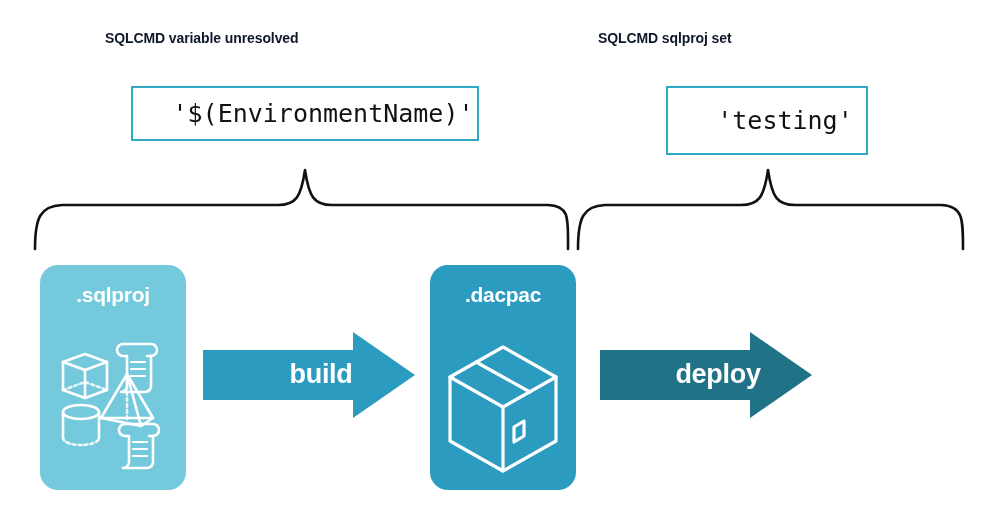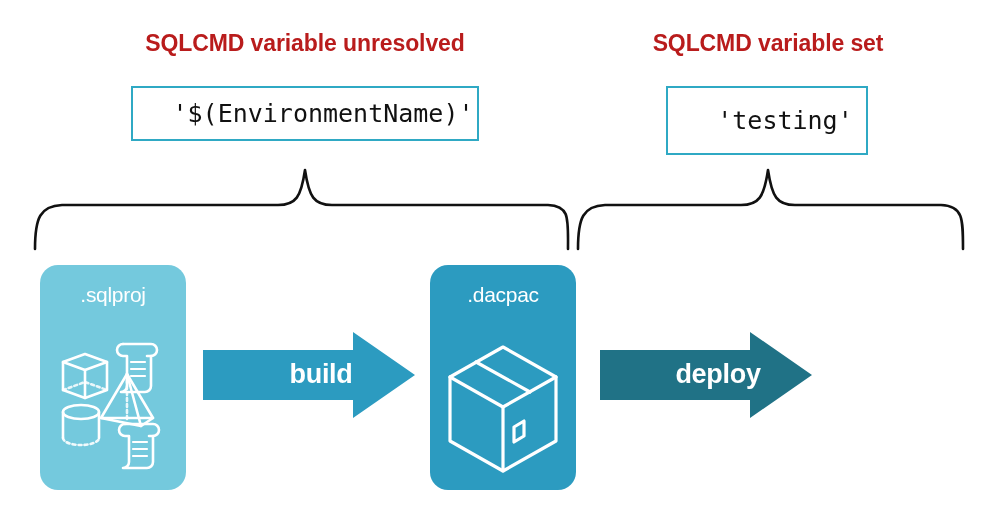--- a/index.html
+++ b/index.html
@@ -17,23 +17,22 @@
     height: 522px;
     background: #ffffff;
     overflow: hidden;
   }
 
   
   .section-title {
     position: absolute;
     font-family: "Liberation Sans", sans-serif;
     font-weight: bold;
-    font-size: 23px;
-    color: #b91c1c;
-    text-align: center;
+    font-size: 14px;
+    color: #0f172a;
     white-space: nowrap;
     letter-spacing: -0.1px;
   }
   #title-left  { left: 105px; top: 30px; width: 400px; }
   #title-right { left: 598px; top: 30px; width: 340px; }
 
   
   .code-box {
     position: absolute;
     box-sizing: border-box;
@@ -68,21 +67,21 @@
     width: 146px;
     height: 225px;
     border-radius: 18px;
     display: flex;
     flex-direction: column;
     align-items: center;
   }
   .artifact .artifact-label {
     margin-top: 18px;
     font-family: "Liberation Sans", sans-serif;
-    font-weight: normal;
+    font-weight: bold;
     font-size: 21px;
     color: #ffffff;
     letter-spacing: -0.3px;
     white-space: nowrap;
   }
   .artifact .artifact-art {
     flex: 1;
     display: flex;
     align-items: center;
     justify-content: center;
@@ -117,21 +116,21 @@
     margin-left: 43px;
   }
 </style>
 </head>
 <body>
 
 <div id="canvas">
 
   <div class="section-title" id="title-left">SQLCMD variable unresolved</div>
 
-  <div class="section-title" id="title-right">SQLCMD variable set</div>
+  <div class="section-title" id="title-right">SQLCMD sqlproj set</div>
 
   <div class="code-box" id="code-left">
     <span>'$(EnvironmentName)'</span>
   </div>
 
   <div class="code-box" id="code-right">
     <span>'testing'</span>
   </div>
 
   <svg class="brace-svg" viewBox="0 0 1000 105">

